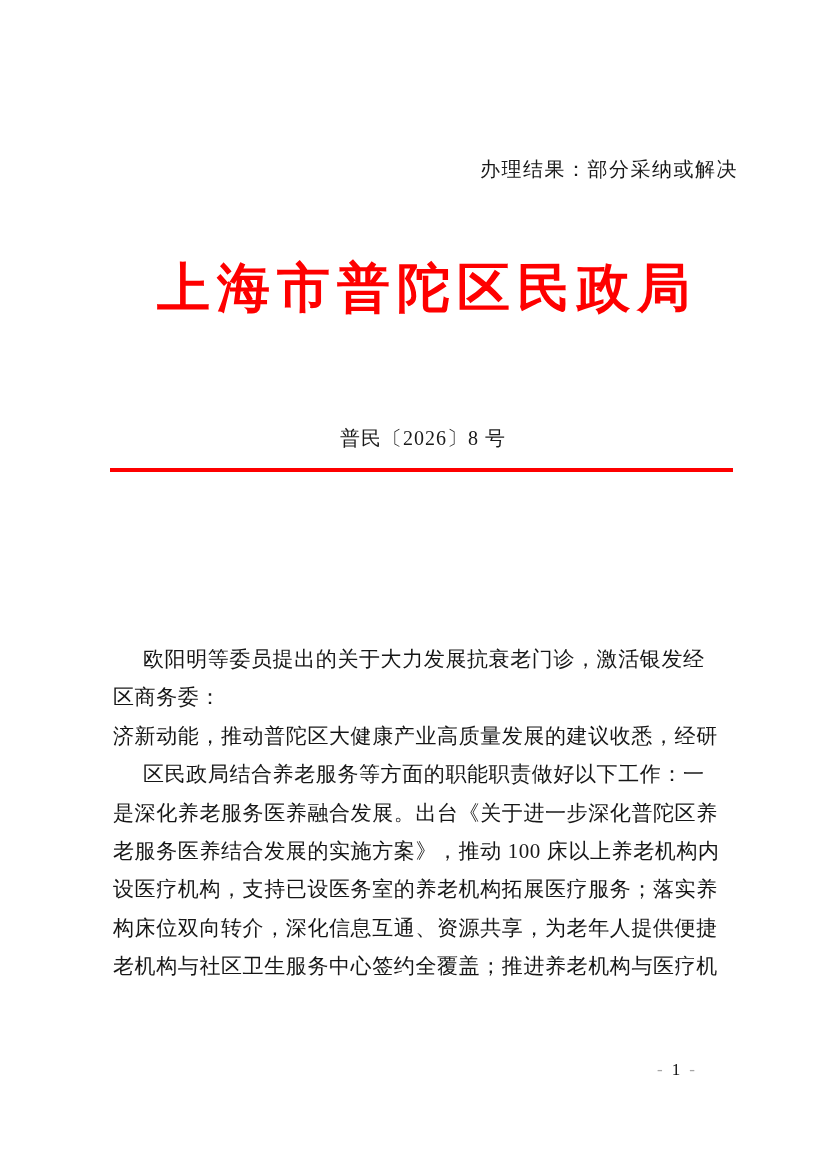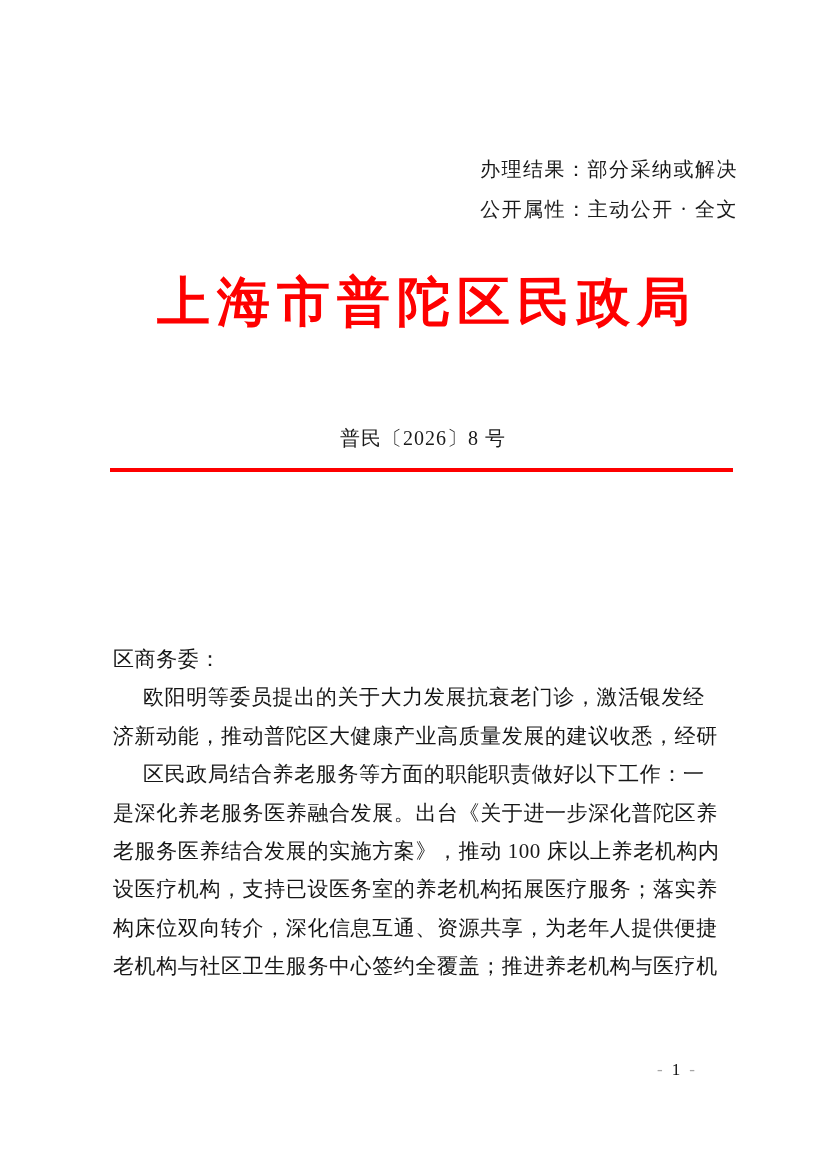--- a/index.html
+++ b/index.html
@@ -26,21 +26,21 @@
     font-size: 20px;
     line-height: 40px;
     letter-spacing: 1.5px;
     color: #1a1a1a;
     white-space: nowrap;
   }
 
   
   .agency {
     position: absolute;
-    top: 270px;
+    top: 256px;
     left: 113px;
     width: 628px;
     text-align: center;
     font-size: 53px;
     line-height: 64px;
     font-weight: bold;
     color: #fe0000;
     letter-spacing: 7px;
     white-space: nowrap;
   }
@@ -119,33 +119,32 @@
     color: #a6a6a6;
   }
 </style>
 </head>
 <body>
 
 <div class="page">
 
   <div class="header-meta">
     <div>办理结果：部分采纳或解决</div>
-    <div>公开属性：主动公开 · 全文</div>
   </div>
 
   <div class="agency">上海市普陀区民政局</div>
 
   <div class="doc-number">普民〔2026〕8 号</div>
 
   <div class="red-rule"></div>
 
 
   <div class="body-text">
+    <div class="body-line indent">欧阳明等委员提出的关于大力发展抗衰老门诊，激活银发经</div>
     <div class="body-line">区商务委：</div>
-    <div class="body-line indent">欧阳明等委员提出的关于大力发展抗衰老门诊，激活银发经</div>
     <div class="body-line">济新动能，推动普陀区大健康产业高质量发展的建议收悉，经研</div>
     <div class="body-line indent">区民政局结合养老服务等方面的职能职责做好以下工作：一</div>
     <div class="body-line">是深化养老服务医养融合发展。出台《关于进一步深化普陀区养</div>
     <div class="body-line">老服务医养结合发展的实施方案》，推动 100 床以上养老机构内</div>
     <div class="body-line">设医疗机构，支持已设医务室的养老机构拓展医疗服务；落实养</div>
     <div class="body-line">构床位双向转介，深化信息互通、资源共享，为老年人提供便捷</div>
     <div class="body-line">老机构与社区卫生服务中心签约全覆盖；推进养老机构与医疗机</div>
   </div>
 
   <div class="page-number">

